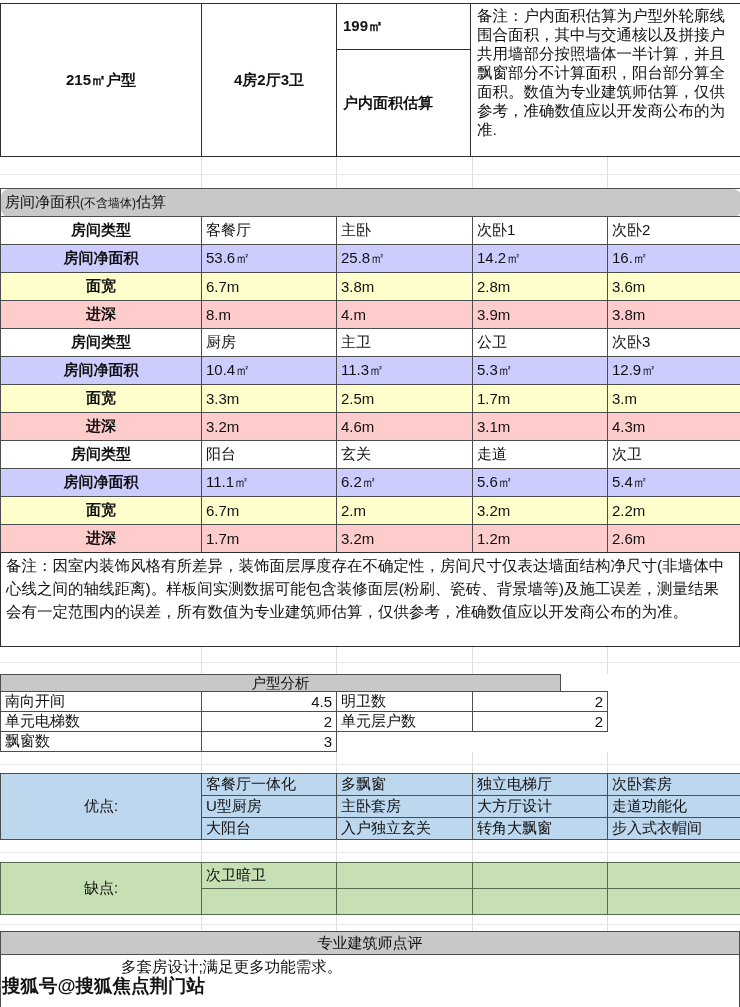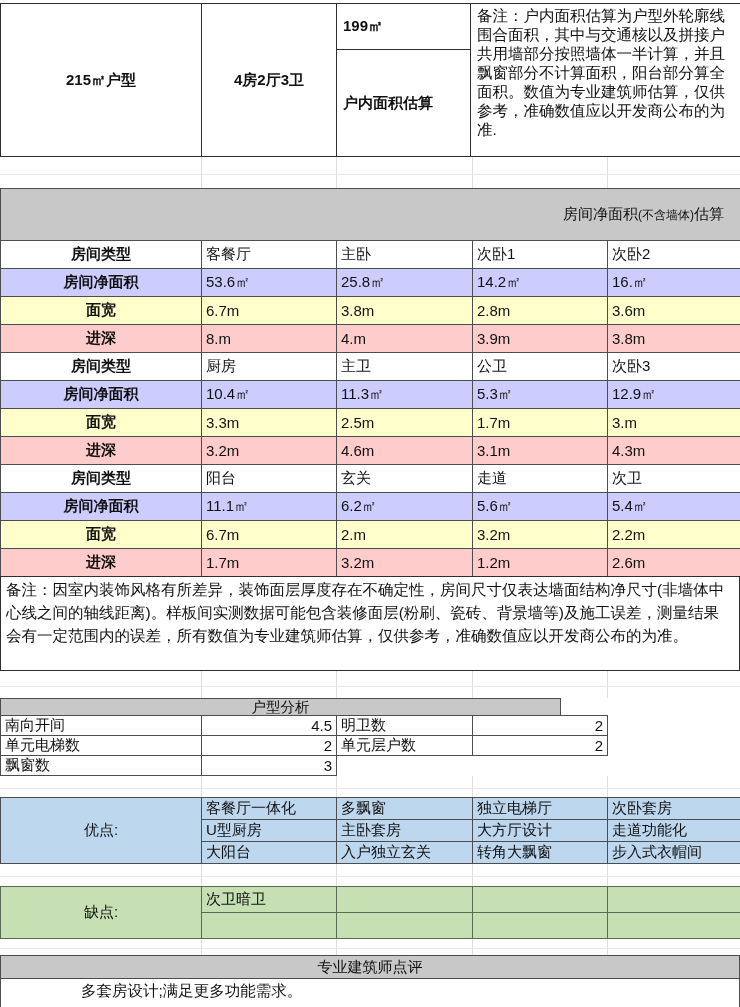--- a/index.html
+++ b/index.html
@@ -19,21 +19,21 @@
   .notecell{font-weight:400;font-size:15.5px;line-height:19px;vertical-align:top;
             padding:2px 4px 0 6px;white-space:normal;text-align:left;}
   
   .gap{position:relative;width:740px;}
   .vl{position:absolute;top:0;height:100%;width:1px;background:#dedede;}
   .hl{position:absolute;left:0;width:100%;height:1px;background:#e9e9e9;top:55%;}
   
   .roomtbl{margin-top:0;}
   .roomtbl tr{height:28px;}
   .roomtbl tr.ttl{height:21px;}
-  .roomtbl .ttl th{background:var(--header_gray);text-align:right;font-weight:400;padding:16px;}
+  .roomtbl .ttl th{background:var(--header_gray);text-align:left;font-weight:400;padding:4px;border-radius:8px;}
   .roomtbl .ttl .sm{font-size:12px;}
   .roomtbl th{font-weight:700;text-align:center;padding:0;}
   .lav>*{background:var(--lavender);}
   .yel>*{background:var(--yellow);}
   .pnk>*{background:var(--pink);margin-top:8px;}
   
   .notebox{width:740px;height:95px;box-sizing:border-box;border:1px solid #2e2e2e;margin-top:-1px;
            font-size:15.5px;line-height:23.2px;padding:1px 5px 0;white-space:normal;}
   
   .anhdr{width:561px;height:18px;box-sizing:border-box;background:var(--header_gray);
@@ -46,21 +46,21 @@
   .prostbl tr,.constbl tr{height:22px;}
   .prostbl th,.prostbl td{background:var(--pros_blue);border:1px solid #4d4d4d;}
   .constbl th,.constbl td{background:var(--cons_green);border:1px solid #5a6a52;}
   .prostbl th,.constbl th{font-weight:400;text-align:center;padding:16px;}
   
   .rvhdr{width:740px;height:24px;box-sizing:border-box;background:var(--header_gray);
          border:1px solid #4d4d4d;text-align:center;font-size:15px;line-height:22px;}
   .rvbox{width:740px;height:140px;box-sizing:border-box;border:1px solid #4d4d4d;border-top:none;
          margin-top:-1px;padding:2px 4px 0;font-size:15.5px;line-height:21.6px;}
   .rvtext,.rvtail{white-space:normal;display:block;}
-  .rvtail{margin-left:76px;}
+  .rvtail{margin-left:116px;}
   .watermark{position:absolute;left:2px;top:973px;font-size:18.5px;font-weight:700;color:#141414;
              letter-spacing:0px;text-shadow:1px 1px 0 #fff,-1px -1px 0 #fff;white-space:nowrap;}
 </style>
 </head>
 <body>
 
 <div class="page">
 
   <table class="toptbl">
     <colgroup>
@@ -309,13 +309,14 @@
       <div class="vl" style="left: 472px;"></div>
       <div class="vl" style="left: 607px;"></div>
       <div class="hl"></div>
     </div>
 
   <div class="rvhdr">专业建筑师点评</div>
   <div class="rvbox">
     <span class="rvtail">多套房设计;满足更多功能需求。</span>
   </div>
 
+  <div class="watermark">搜狐号@搜狐焦点荆门站</div>
 </div>
 
 </body></html>

